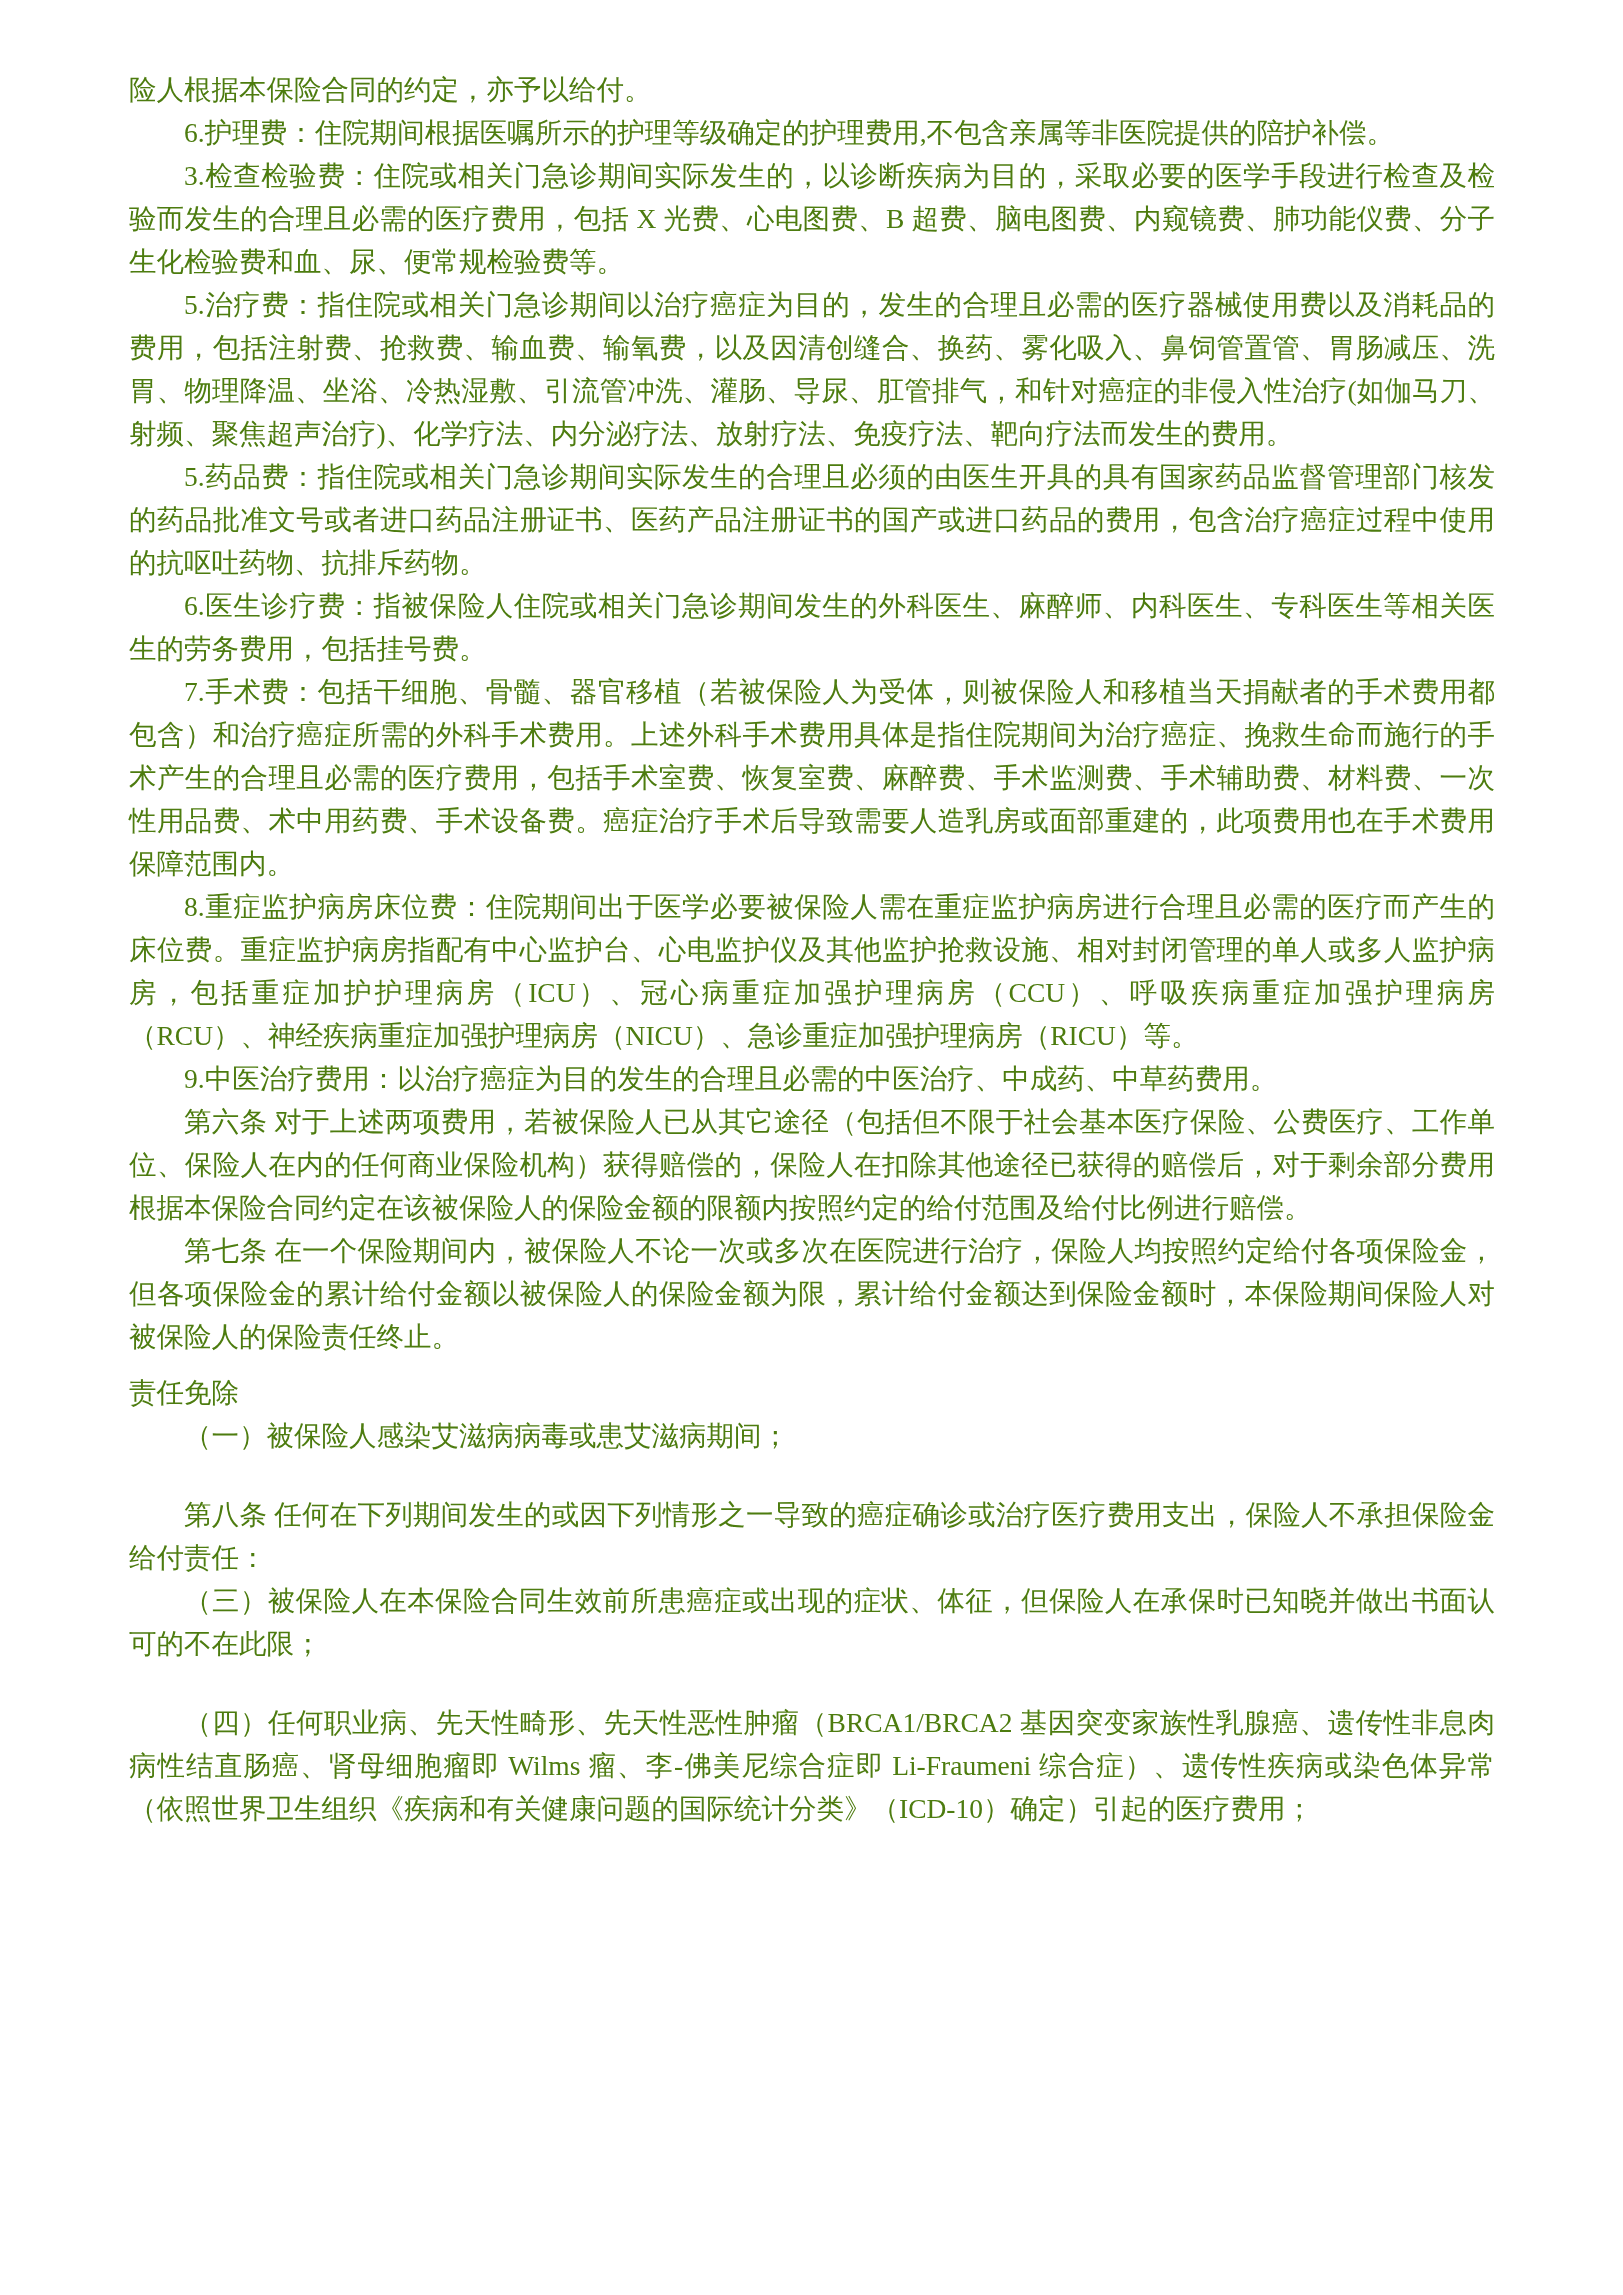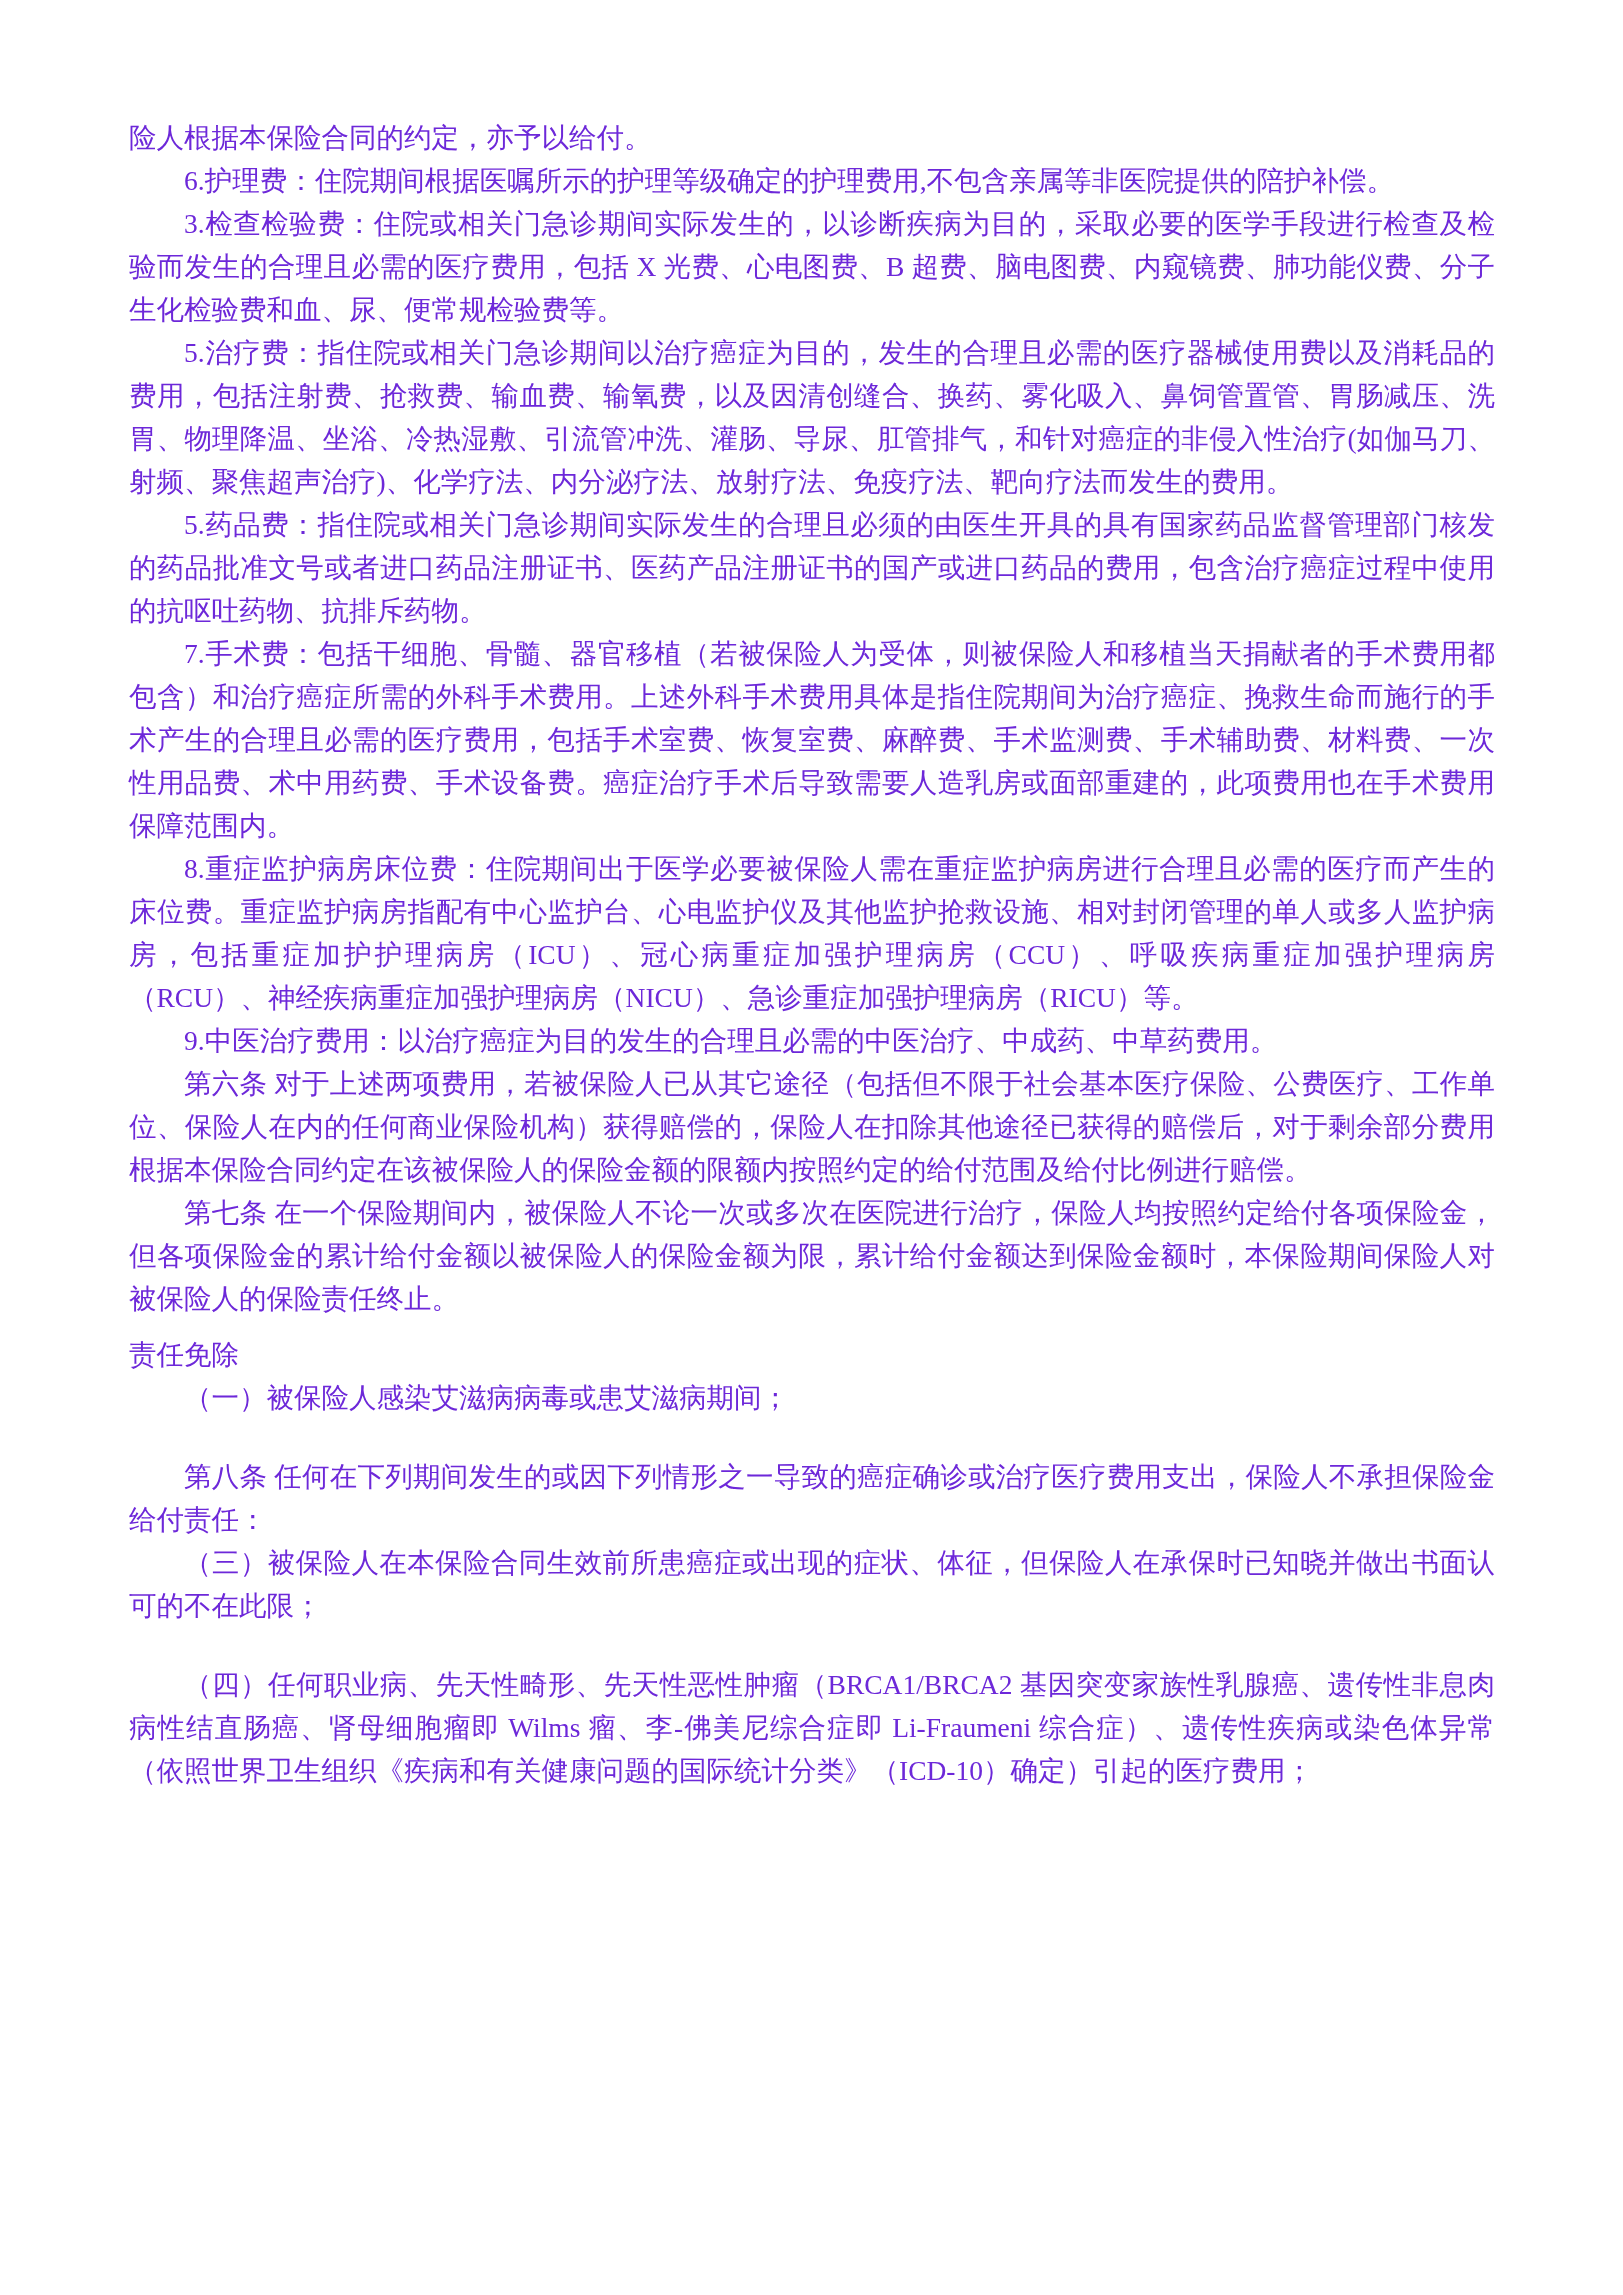--- a/index.html
+++ b/index.html
@@ -7,25 +7,25 @@
     padding: 0;
     background: #9e9e9e;
   }
   .page {
     position: relative;
     width: 1623px;
     height: 2295px;
     margin: 0 auto;
     background: #ffffff;
     box-sizing: border-box;
-    padding: 116px 128px 0 129px;
+    padding: 68px 128px 0 129px;
     font-family: "Liberation Serif", "DejaVu Serif", serif;
     font-size: 27.5px;
     line-height: 43px;
-    color: #6d28d9;
+    color: #4d7c0f;
     overflow: hidden;
   }
   .para {
     margin: 0;
     padding: 0;
     text-indent: 2em;
     text-align: justify;
     text-justify: inter-ideograph;
   }
   .continuation {
@@ -46,20 +46,21 @@
 </head>
 <body>
 
 <div class="page">
   <div>
       <p class="para continuation"><span class="run">险人根据本保险合同的约定，亦予以给付。</span></p>
       <p class="para indented"><span class="run">6.护理费：住院期间根据医嘱所示的护理等级确定的护理费用,</span><span class="run b">不包含亲属等非医院提供的陪护补偿。</span></p>
       <p class="para indented"><span class="run">3.检查检验费：住院或相关门急诊期间实际发生的，以诊断疾病为目的，采取必要的医学手段进行检查及检验而发生的合理且必需的医疗费用，包括 X 光费、心电图费、B 超费、脑电图费、内窥镜费、肺功能仪费、分子生化检验费和血、尿、便常规检验费等。</span></p>
       <p class="para indented"><span class="run">5.治疗费：指住院或相关门急诊期间以治疗癌症为目的，发生的合理且必需的医疗器械使用费以及消耗品的费用，包括注射费、抢救费、输血费、输氧费，以及因清创缝合、换药、雾化吸入、鼻饲管置管、胃肠减压、洗胃、物理降温、坐浴、冷热湿敷、引流管冲洗、灌肠、导尿、肛管排气，和针对癌症的非侵入性治疗(如伽马刀、射频、聚焦超声治疗)、化学疗法、内分泌疗法、放射疗法、免疫疗法、靶向疗法而发生的费用。</span></p>
       <p class="para indented"><span class="run">5.药品费：指住院或相关门急诊期间实际发生的合理且必须的由医生开具的具有国家药品监督管理部门核发的药品批准文号或者进口药品注册证书、医药产品注册证书的国产或进口药品的费用，包含治疗癌症过程中使用的抗呕吐药物、抗排斥药物。</span></p>
+      <p class="para indented"><span class="run">6.医生诊疗费：指被保险人住院或相关门急诊期间发生的外科医生、麻醉师、内科医生、专科医生等相关医生的劳务费用，包括挂号费。</span></p>
       <p class="para indented"><span class="run">7.手术费：包括干细胞、骨髓、器官移植（若被保险人为受体，则被保险人和移植当天捐献者的手术费用都包含）和治疗癌症所需的外科手术费用。上述外科手术费用具体是指住院期间为治疗癌症、挽救生命而施行的手术产生的合理且必需的医疗费用，包括手术室费、恢复室费、麻醉费、手术监测费、手术辅助费、材料费、一次性用品费、术中用药费、手术设备费。癌症治疗手术后导致需要人造乳房或面部重建的，此项费用也在手术费用保障范围内。</span></p>
       <p class="para indented"><span class="run">8.重症监护病房床位费：住院期间出于医学必要被保险人需在重症监护病房进行合理且必需的医疗而产生的床位费。重症监护病房指配有中心监护台、心电监护仪及其他监护抢救设施、相对封闭管理的单人或多人监护病房，包括重症加护护理病房（ICU）、冠心病重症加强护理病房（CCU）、呼吸疾病重症加强护理病房（RCU）、神经疾病重症加强护理病房（NICU）、急诊重症加强护理病房（RICU）等。</span></p>
       <p class="para indented"><span class="run">9.中医治疗费用：以治疗癌症为目的发生的合理且必需的中医治疗、中成药、中草药费用。</span></p>
       <p class="para indented"><span class="run b">第六条 对于上述两项费用，若被保险人已从其它途径（包括但不限于社会基本医疗保险、公费医疗、工作单位、保险人在内的任何商业保险机构）获得赔偿的，保险人在扣除其他途径已获得的赔偿后，对于剩余部分费用根据本保险合同约定在该被保险人的保险金额的限额内按照约定的给付范围及给付比例进行赔偿。</span></p>
       <p class="para indented"><span class="run b">第七条 </span><span class="run">在一个保险期间内，被保险人不论一次或多次在医院进行治疗，保险人均按照约定给付各项保险金，但各项保险金的累计给付金额以被保险人的保险金额为限，累计给付金额达到保险金额时，本保险期间保险人对被保险人的保险责任终止。</span></p>
       <p class="para section-heading"><span class="run b">责任免除</span></p>
       <p class="para indented exclusion-item"><span class="run b">（一）被保险人感染艾滋病病毒或患艾滋病期间；</span></p>
       <p class="para indented"><span class="run b">第八条 任何在下列期间发生的或因下列情形之一导致的癌症确诊或治疗医疗费用支出，保险人不承担保险金给付责任：</span></p>
       <p class="para indented exclusion-item"><span class="run b">（三）被保险人在本保险合同生效前所患癌症或出现的症状、体征，但保险人在承保时已知晓并做出书面认可的不在此限；</span></p>
       <p class="para indented"><span class="run b">（四）任何职业病、先天性畸形、先天性恶性肿瘤（BRCA1/BRCA2 基因突变家族性乳腺癌、遗传性非息肉病性结直肠癌、肾母细胞瘤即 Wilms 瘤、李-佛美尼综合症即 Li-Fraumeni 综合症）、遗传性疾病或染色体异常（依照世界卫生组织《疾病和有关健康问题的国际统计分类》（ICD-10）确定）引起的医疗费用；</span></p>

